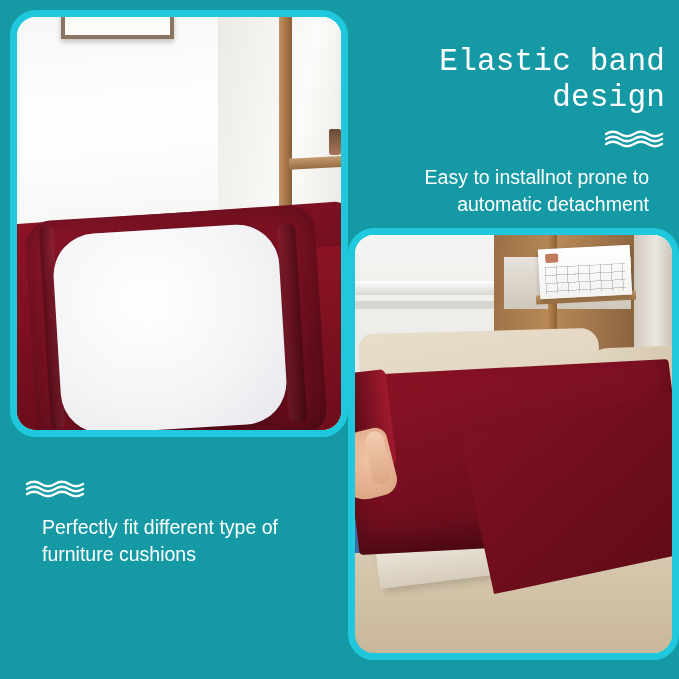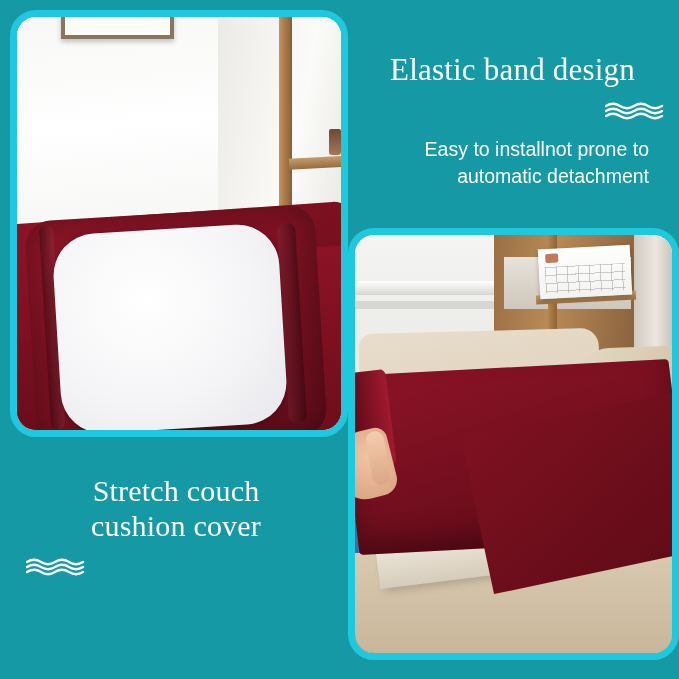--- a/index.html
+++ b/index.html
@@ -255,29 +255,28 @@
     border-radius: 9px;
     transform: rotate(-10deg);
   }
 
   
   .text-block { position: absolute; color: #ffffff; }
   .tb-top-right { left: 360px; top: 44px; width: 305px; text-align: right; }
   .tb-bottom-left { left: 26px; top: 466px; width: 300px; text-align: left; }
 
   .headline {
-    font-family: Liberation Serif, serif;
+    font-family: Liberation Mono, monospace;
     font-size: 31px;
     line-height: 1.16;
     font-weight: 400;
     letter-spacing: .2px;
-    margin: 8px;
+    margin: 0;
     color: #ffffff;
     white-space: pre-line;
-    text-align: center;
   }
   .tb-bottom-left .headline { font-size: 30px; }
 
   .wave {
     display: block;
     margin: 13px 0 11px;
     height: 19px;
   }
   .tb-top-right .wave { margin-left: auto; }
   .wave svg { display: block; }
@@ -356,24 +355,24 @@
         <path d="M1 5 Q8 0.5 15 5 T29 5 T43 5 T57 5" stroke="#ffffff" stroke-width="2.4" stroke-linecap="round" fill="none"></path>
         <path d="M1 10 Q8 5.5 15 10 T29 10 T43 10 T57 10" stroke="#ffffff" stroke-width="2.4" stroke-linecap="round" fill="none"></path>
         <path d="M1 15 Q8 10.5 15 15 T29 15 T43 15 T57 15" stroke="#ffffff" stroke-width="2.4" stroke-linecap="round" fill="none"></path>
       </svg>
     </span>
     <p class="subtext">Easy to installnot prone to
 automatic detachment</p>
   </div>
 
   <div class="text-block tb-bottom-left">
-    <h2 class="headline">Stretch couch
-cushion cover</h2>
     <span class="wave">
       <svg width="60" height="19" viewBox="0 0 60 19" fill="none" aria-hidden="true">
         <path d="M1 5 Q8 0.5 15 5 T29 5 T43 5 T57 5" stroke="#ffffff" stroke-width="2.4" stroke-linecap="round" fill="none"></path>
         <path d="M1 10 Q8 5.5 15 10 T29 10 T43 10 T57 10" stroke="#ffffff" stroke-width="2.4" stroke-linecap="round" fill="none"></path>
         <path d="M1 15 Q8 10.5 15 15 T29 15 T43 15 T57 15" stroke="#ffffff" stroke-width="2.4" stroke-linecap="round" fill="none"></path>
       </svg>
     </span>
+    <p class="subtext">Perfectly fit different type of
+furniture cushions</p>
   </div>
 
 </div>
 
 </body></html>

